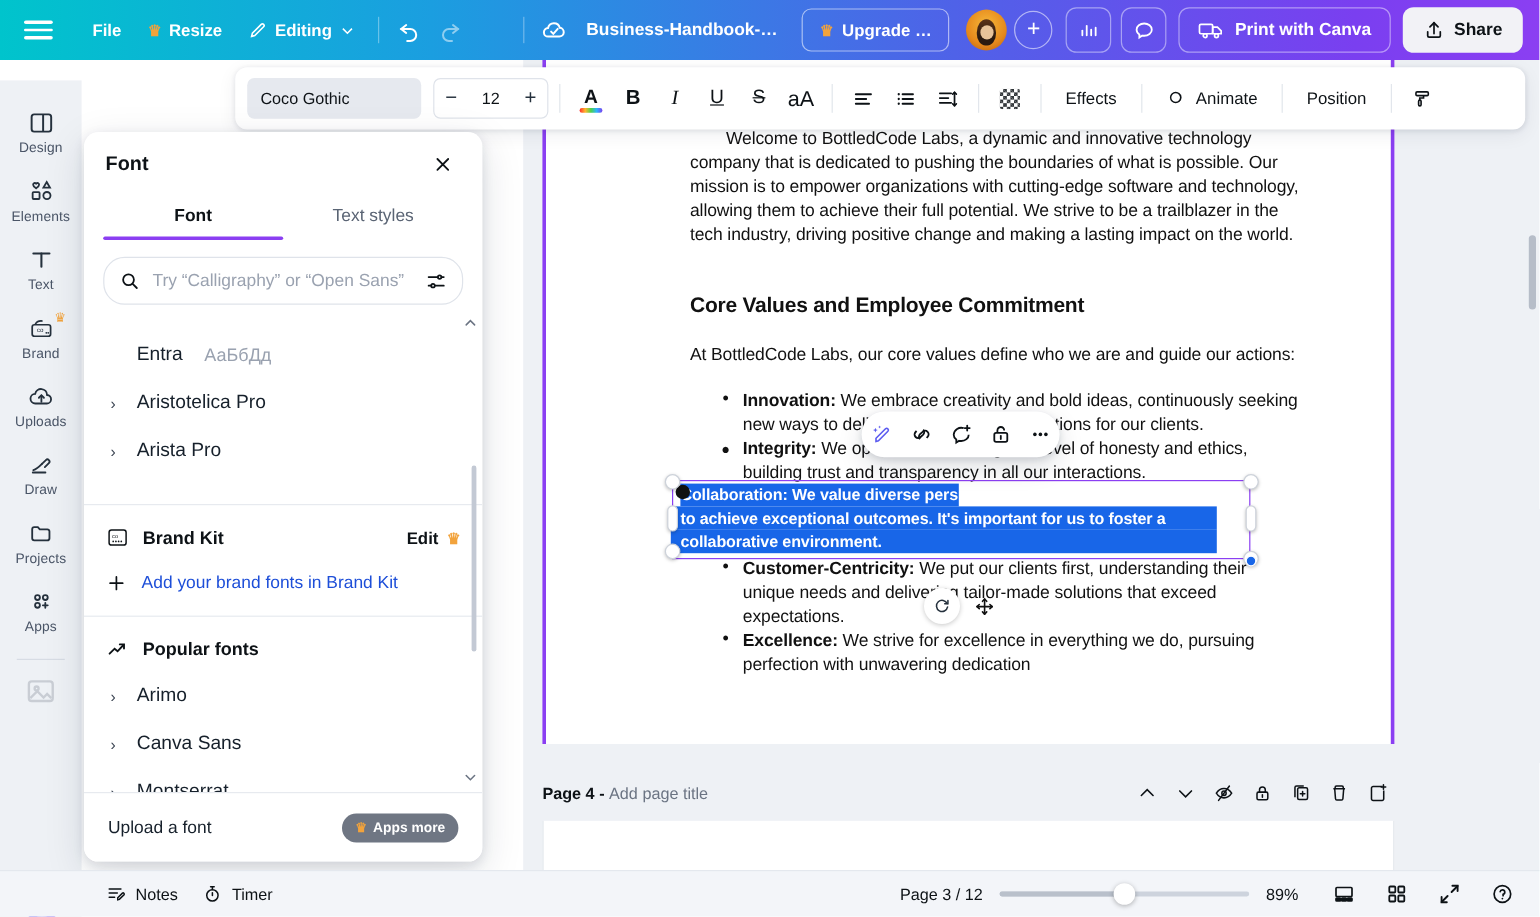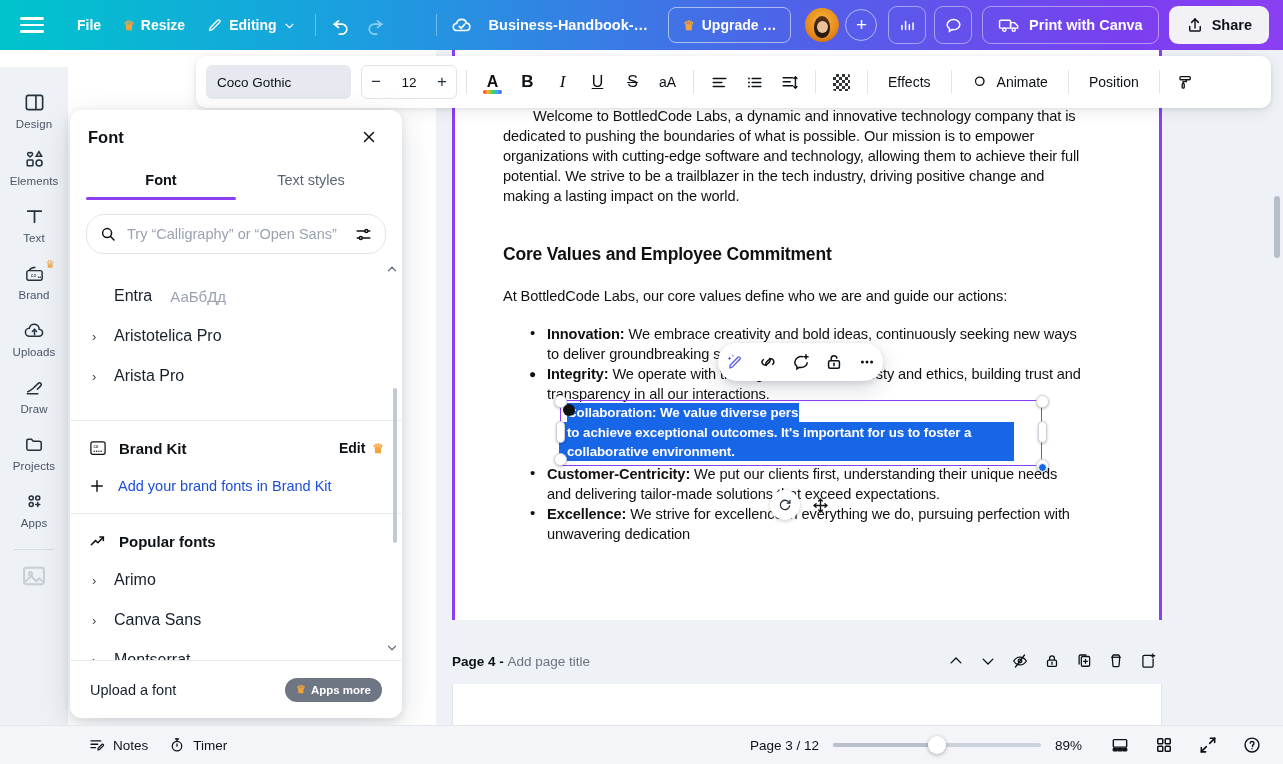--- a/index.html
+++ b/index.html
@@ -152,21 +152,21 @@
 
   
   .workarea { position:absolute; left:436px; top:50px; width:847px; height:675px; background:#eef1f5; z-index:5;}
   .page {
     position:absolute; left:452px; top:50px; width:710px; height:570px; background:#fff;
     border-left: 3px solid #8b3ff2; border-right: 3px solid #8b3ff2;
     overflow:hidden; z-index:6;
   }
   .doc {
     font-family:"Liberation Sans Narrow","Liberation Sans",sans-serif;
-    padding: 56px 74px 0 48px; color:#111; font-size:14.6px; line-height:20px;
+    padding: 56px 74px 0 120px; color:#111; font-size:14.6px; line-height:20px;
     letter-spacing:-.1px;
   }
   .doc p.intro { text-indent: 30px; }
   .doc h2 { font-size:17.5px; font-weight:700; margin: 38px 0 22px; letter-spacing:-.2px;}
   .doc p.lead { margin-bottom: 18px; }
   .doc ul { list-style:none; margin-left: 24px; }
   .doc li { position:relative; padding-left: 20px; margin-bottom: 0px; }
   .doc li::before { content:"•"; position:absolute; left:3px; top:-1px; font-size:15px; color:#111;}
   .doc li.bigdot::before { content:"●"; font-size:12px; left:2px; top:0px;}
   .doc li b { font-weight:700; }
@@ -576,21 +576,21 @@
     <div class="tbtn">
       <span class="glyph" style="font-style:italic;font-family:'Liberation Serif',serif;font-size:17px">I</span>
     </div>
     <div class="tbtn">
       <span class="glyph" style="text-decoration:underline;font-size:16px">U</span>
     </div>
     <div class="tbtn">
       <span class="glyph" style="text-decoration:line-through;font-size:16px">S</span>
     </div>
     <div class="tbtn">
-      <span class="glyph" style="font-size:14px">aA</span>
+      <span class="glyph" style="font-size:18px">aA</span>
     </div>
     <div class="tsep"></div>
     <div class="tbtn">
       <svg width="19" height="19" viewBox="0 0 24 24" stroke="#0d1216" stroke-width="1.9" stroke-linecap="round">
         <path d="M4 7h16"></path>
           <path d="M4 12h11"></path>
           <path d="M4 17h14"></path>
       </svg>
     </div>
     <div class="tbtn">

